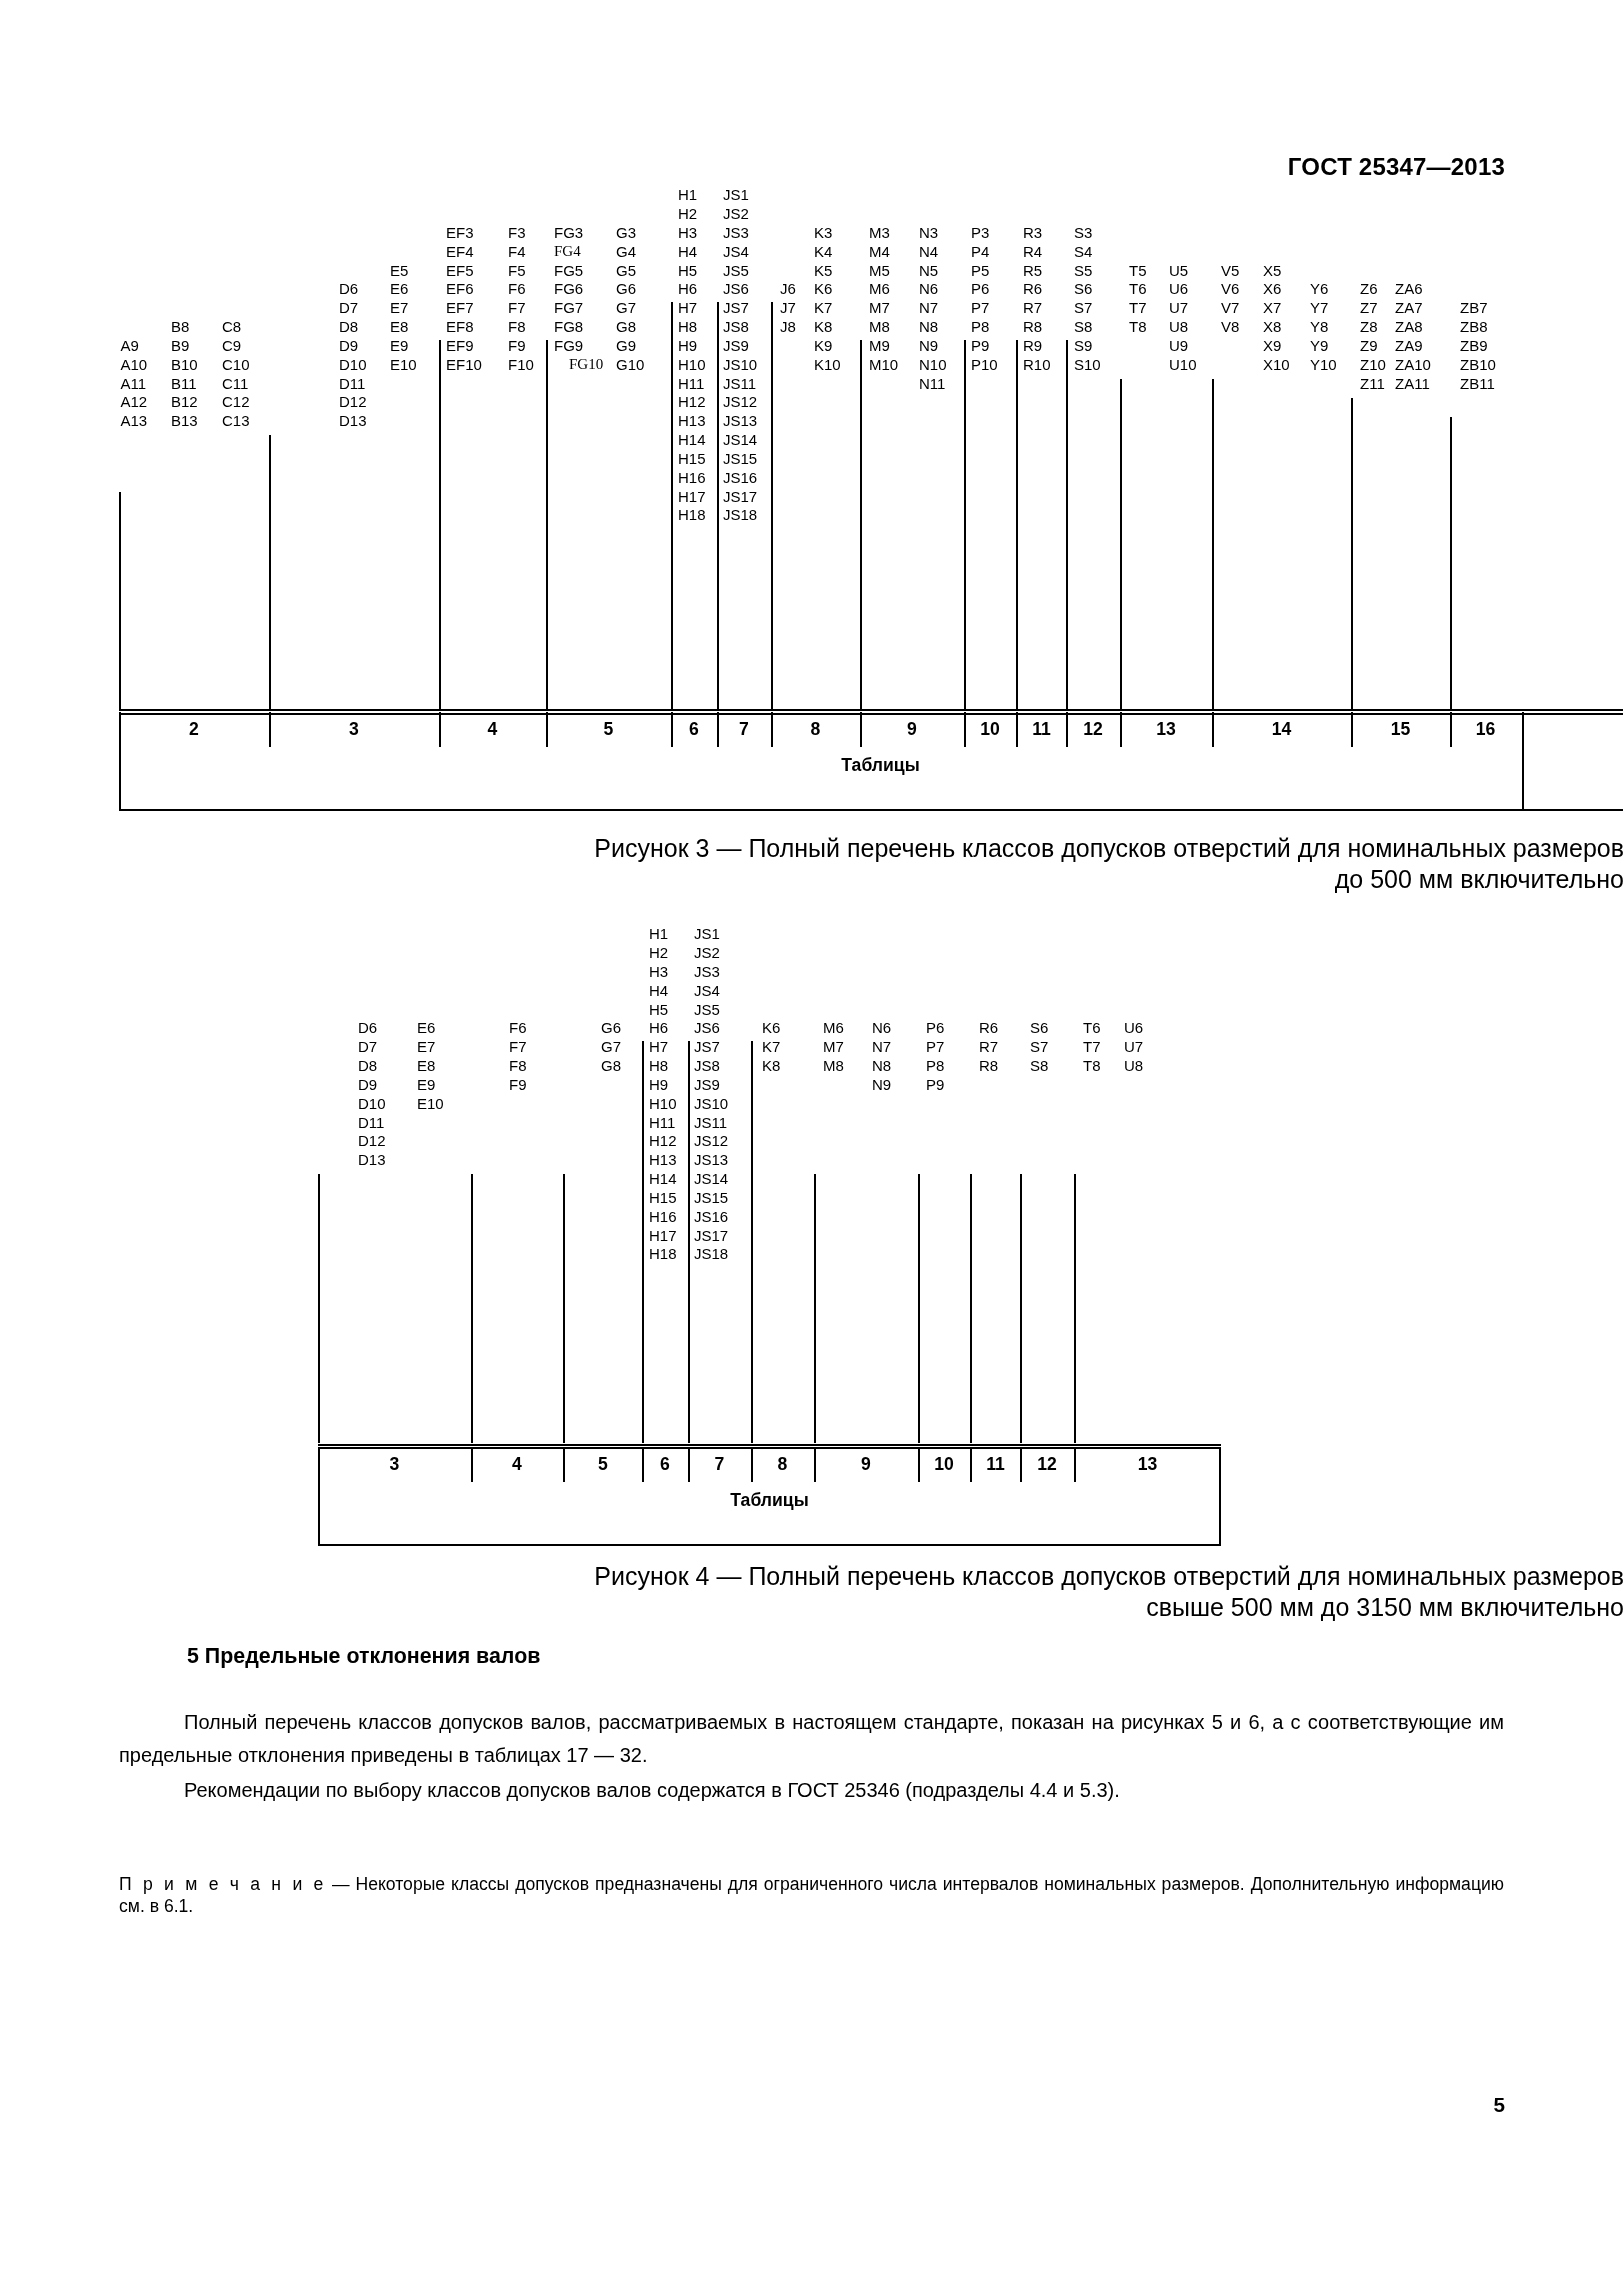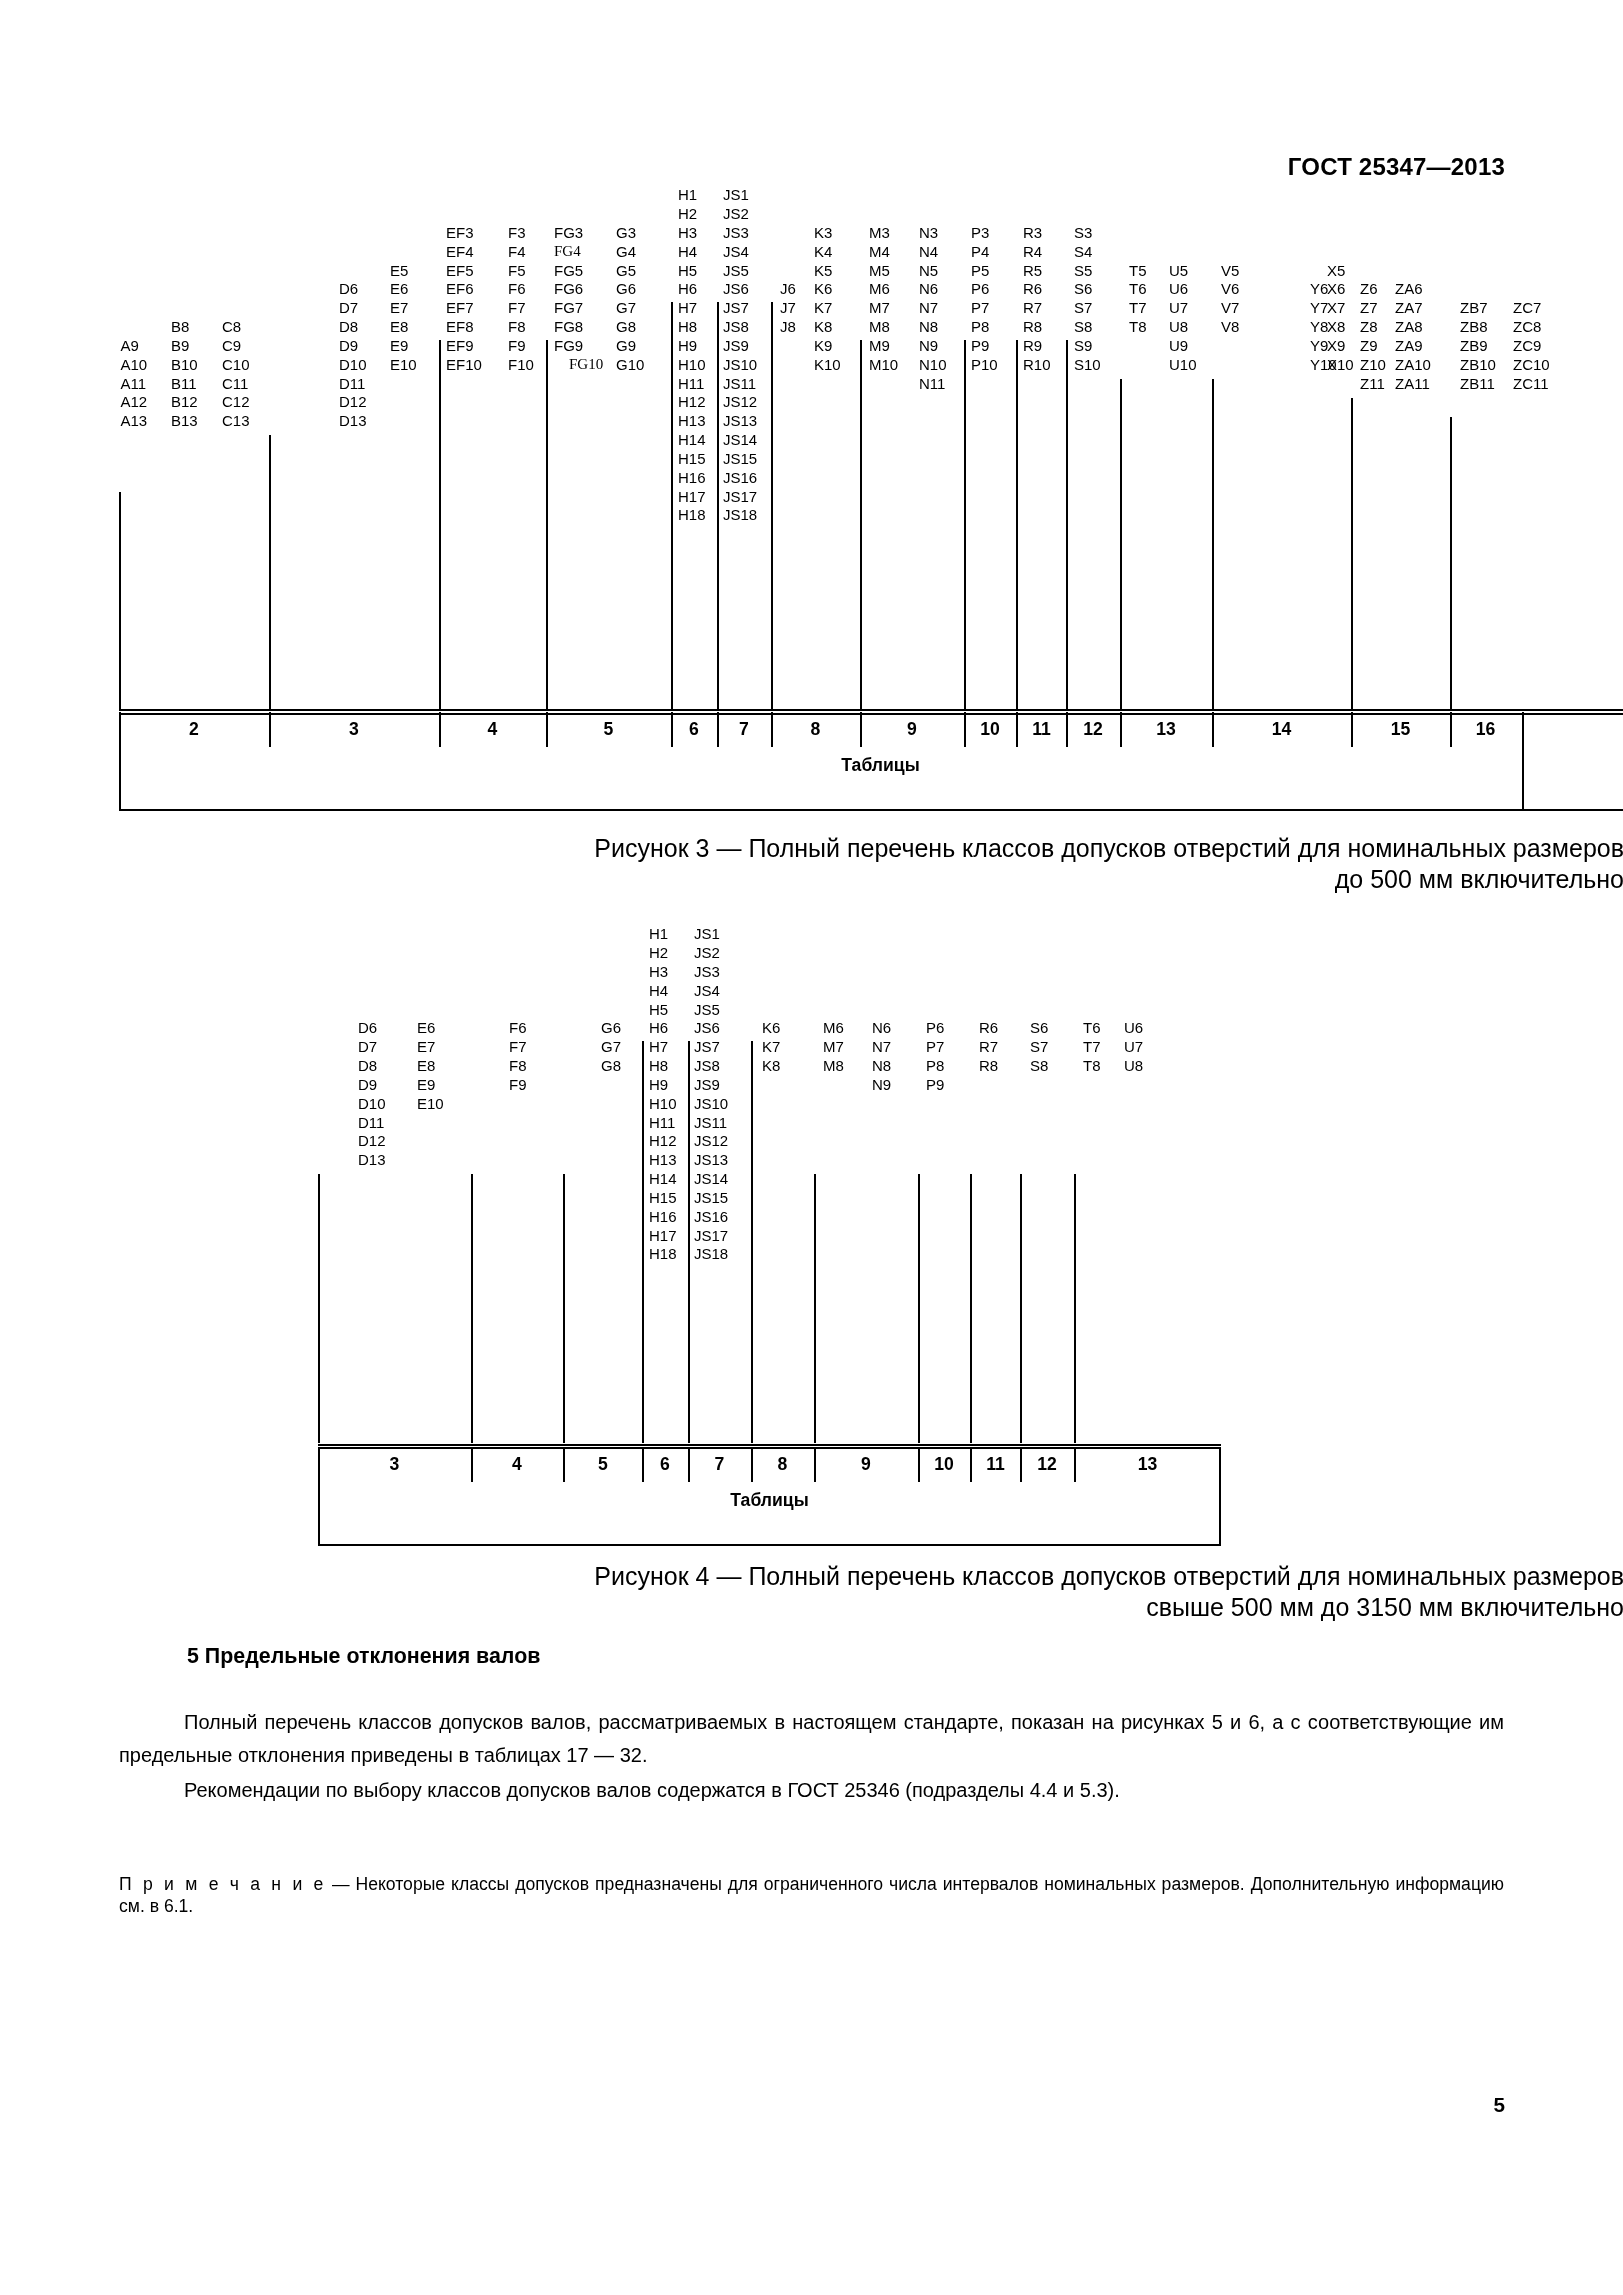--- a/index.html
+++ b/index.html
@@ -266,21 +266,21 @@
           <div class="cell" style="left: 0px; top: 124px;">U8</div>
           <div class="cell" style="left: 0px; top: 143px;">U9</div>
           <div class="cell" style="left: 0px; top: 162px;">U10</div>
         </div>
         <div class="colwrap" style="left: 1102px; width: 38px;">
           <div class="cell" style="left: 0px; top: 68px;">V5</div>
           <div class="cell" style="left: 0px; top: 86px;">V6</div>
           <div class="cell" style="left: 0px; top: 105px;">V7</div>
           <div class="cell" style="left: 0px; top: 124px;">V8</div>
         </div>
-        <div class="colwrap" style="left: 1208px; width: 43px;">
+        <div class="colwrap" style="left: 1144px; width: 43px;">
           <div class="cell" style="left: 0px; top: 68px;">X5</div>
           <div class="cell" style="left: 0px; top: 86px;">X6</div>
           <div class="cell" style="left: 0px; top: 105px;">X7</div>
           <div class="cell" style="left: 0px; top: 124px;">X8</div>
           <div class="cell" style="left: 0px; top: 143px;">X9</div>
           <div class="cell" style="left: 0px; top: 162px;">X10</div>
         </div>
         <div class="colwrap" style="left: 1191px; width: 43px;">
           <div class="cell" style="left: 0px; top: 86px;">Y6</div>
           <div class="cell" style="left: 0px; top: 105px;">Y7</div>
@@ -303,27 +303,20 @@
           <div class="cell" style="left: 0px; top: 143px;">ZA9</div>
           <div class="cell" style="left: 0px; top: 162px;">ZA10</div>
           <div class="cell" style="left: 0px; top: 181px;">ZA11</div>
         </div>
         <div class="colwrap" style="left: 1341px; width: 51px;">
           <div class="cell" style="left: 0px; top: 105px;">ZB7</div>
           <div class="cell" style="left: 0px; top: 124px;">ZB8</div>
           <div class="cell" style="left: 0px; top: 143px;">ZB9</div>
           <div class="cell" style="left: 0px; top: 162px;">ZB10</div>
           <div class="cell" style="left: 0px; top: 181px;">ZB11</div>
-        </div>
-        <div class="colwrap" style="left: 1394px; width: 58px;">
-          <div class="cell" style="left: 0px; top: 105px;">ZC7</div>
-          <div class="cell" style="left: 0px; top: 124px;">ZC8</div>
-          <div class="cell" style="left: 0px; top: 143px;">ZC9</div>
-          <div class="cell" style="left: 0px; top: 162px;">ZC10</div>
-          <div class="cell" style="left: 0px; top: 181px;">ZC11</div>
         </div>
         <div class="vline" style="left: 0px; top: 297px; height: 217px;"></div>
         <div class="vline" style="left: 150px; top: 240px; height: 274px;"></div>
         <div class="vline" style="left: 320px; top: 145px; height: 369px;"></div>
         <div class="vline" style="left: 427px; top: 145px; height: 369px;"></div>
         <div class="vline" style="left: 552px; top: 107px; height: 407px;"></div>
         <div class="vline" style="left: 598px; top: 107px; height: 407px;"></div>
         <div class="vline" style="left: 652px; top: 107px; height: 407px;"></div>
         <div class="vline" style="left: 741px; top: 145px; height: 369px;"></div>
         <div class="vline" style="left: 845px; top: 145px; height: 369px;"></div>

